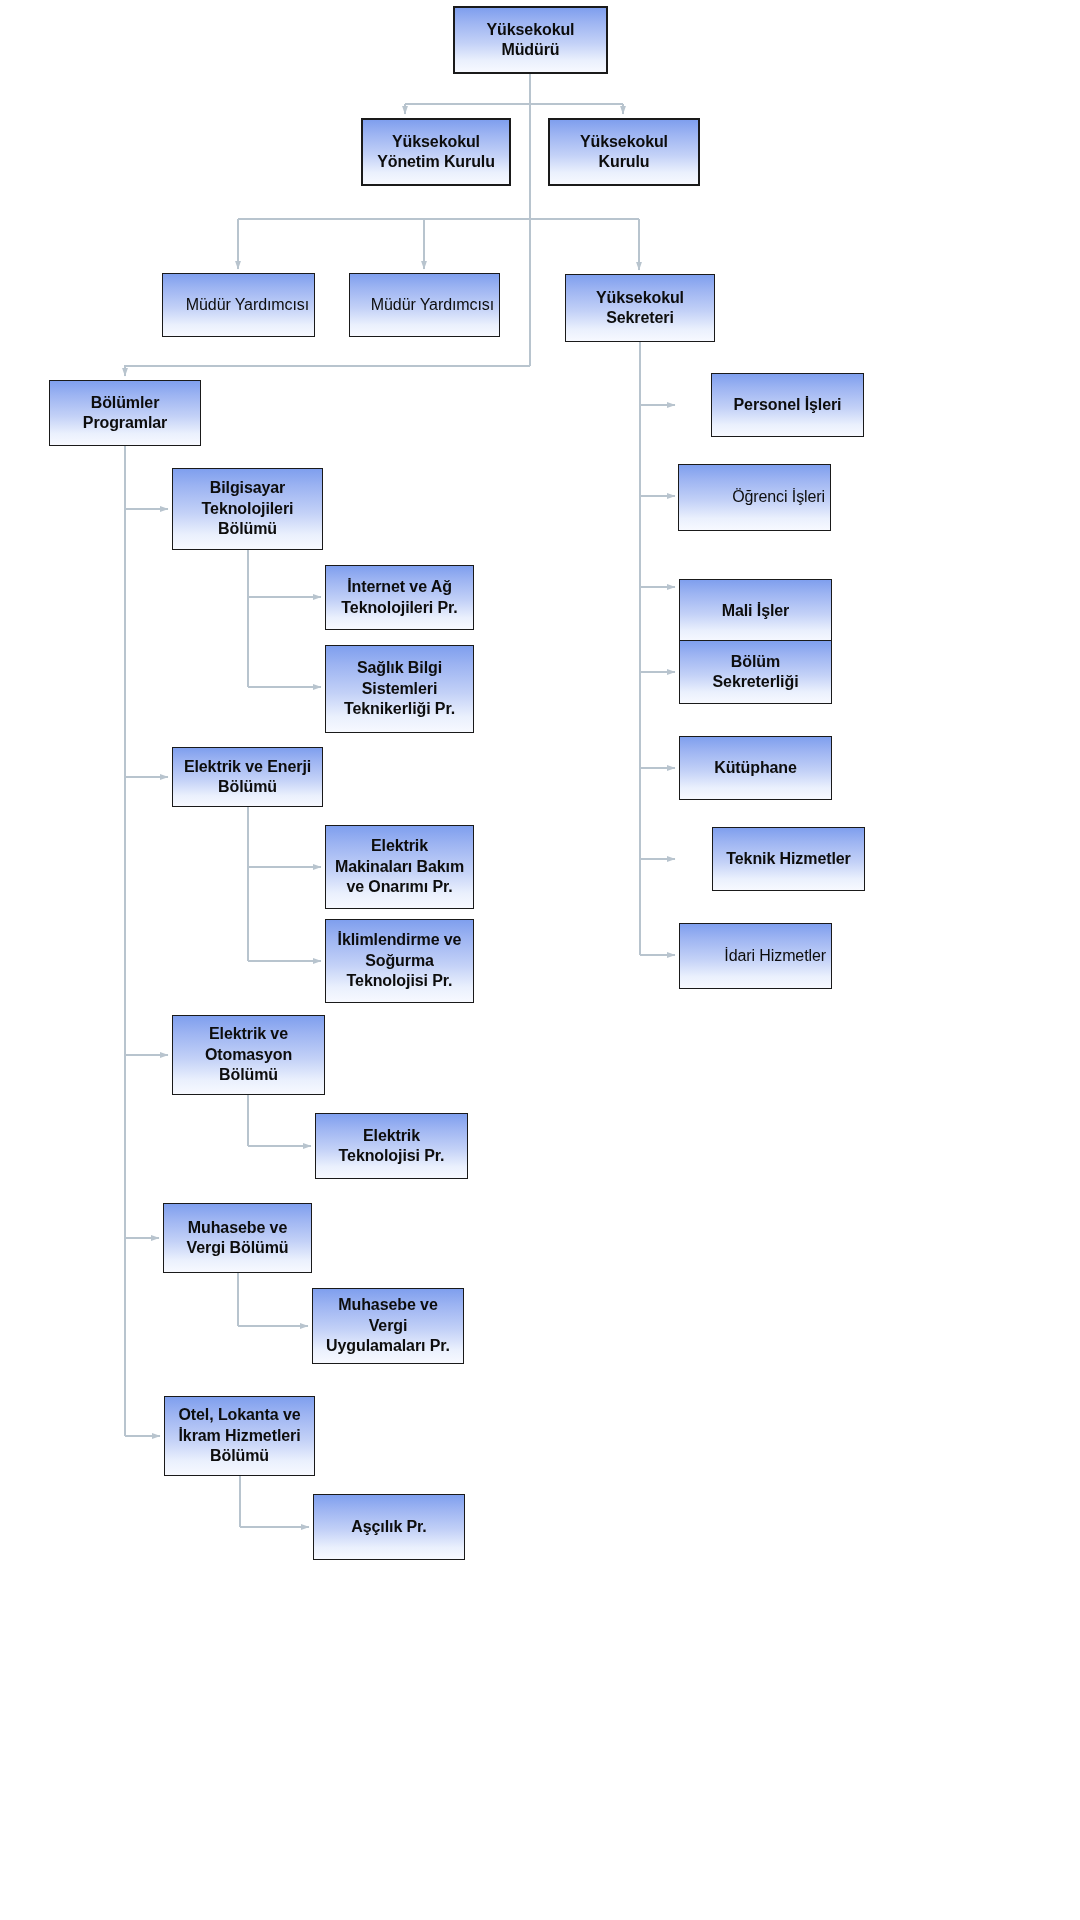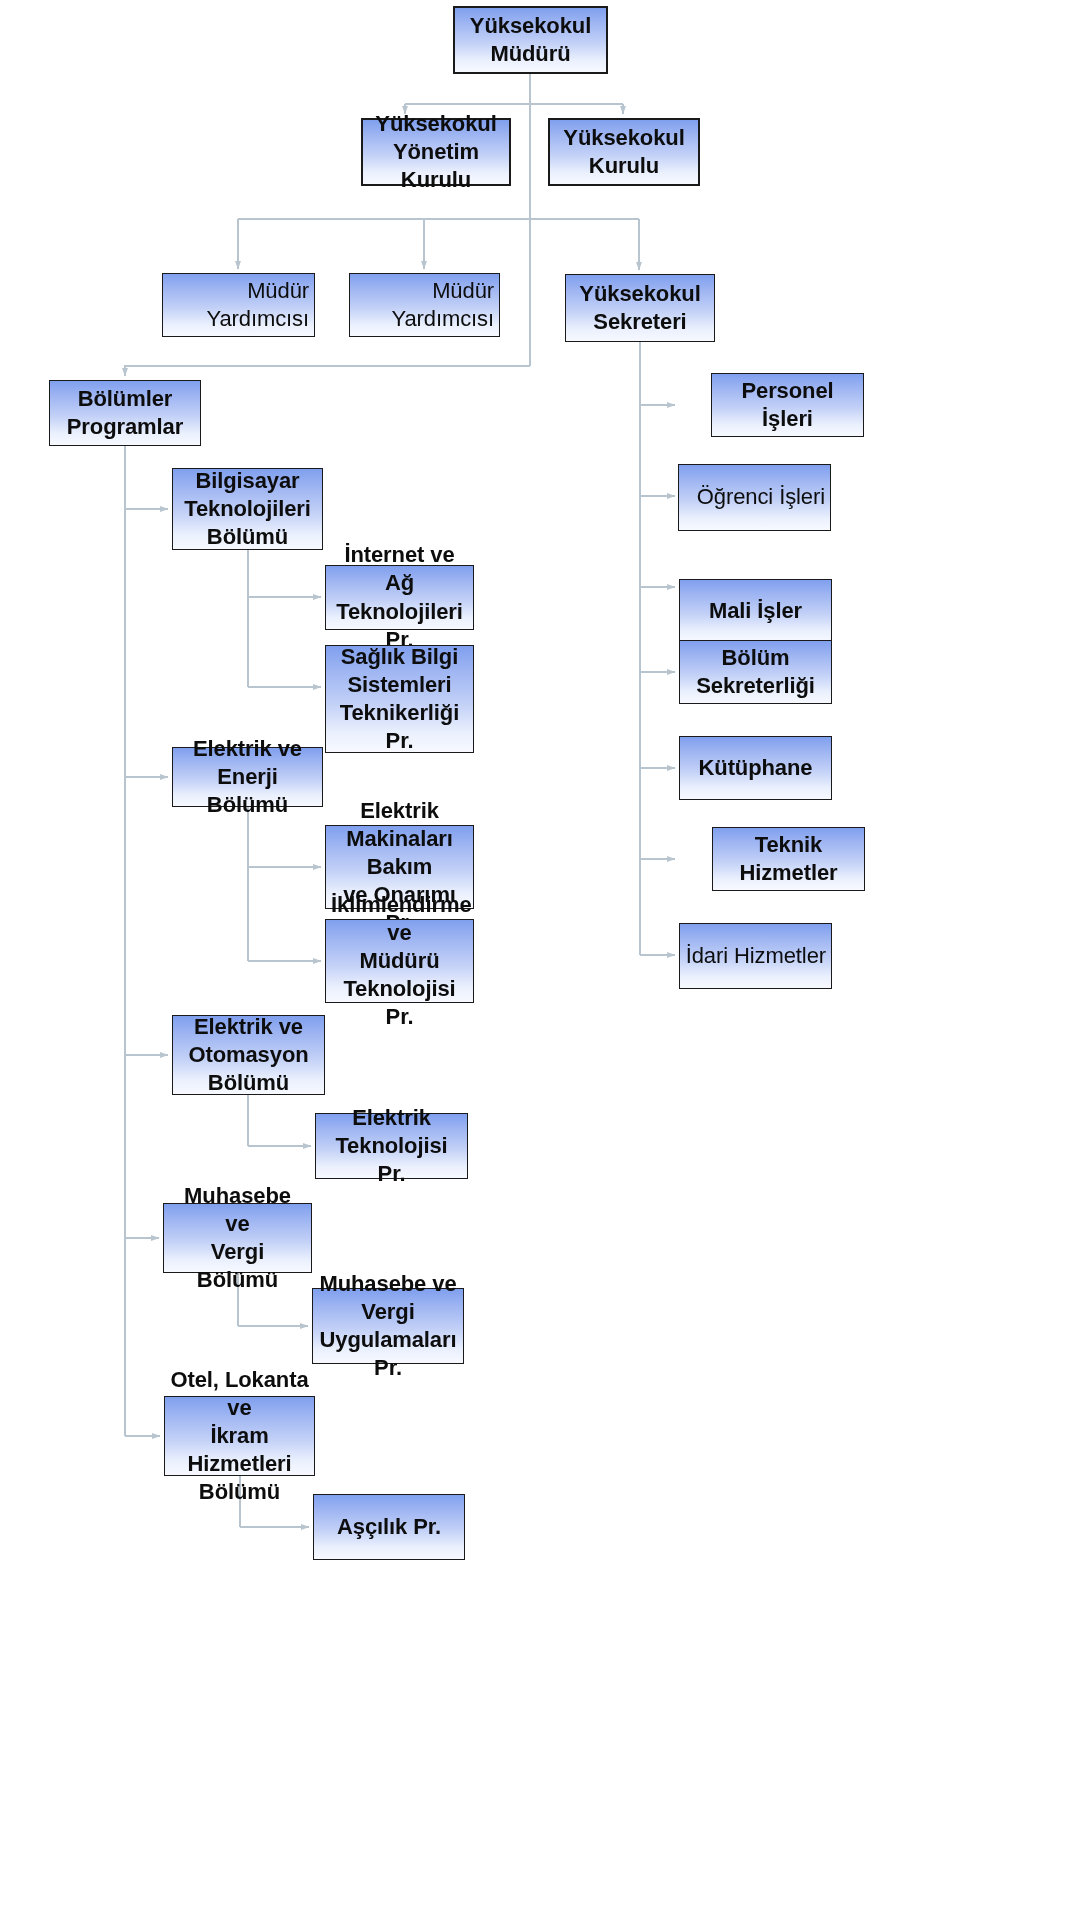--- a/index.html
+++ b/index.html
@@ -27,21 +27,21 @@
     position: absolute;
     box-sizing: border-box;
     display: flex;
     align-items: center;
     justify-content: center;
     text-align: center;
     border: 2px solid #1a1a1a;
     background: linear-gradient(to bottom, #7f9fee 0%, #9db4f2 22%, #c3d1f7 55%, #eaf0fd 82%, #f7f9ff 100%);
     color: #0d0d0d;
     font-weight: bold;
-    font-size: 22px;
+    font-size: 16px;
     line-height: 1.28;
     letter-spacing: -0.1px;
     padding: 2px 5px;
   }
   .node.thin {
     border-width: 1.5px;
   }
   .node.regular {
     font-weight: normal;
     text-align: right;
@@ -131,37 +131,37 @@
       </div>
       <div class="node thin" style="left: 172px; top: 468px; width: 151px; height: 82px;">
         <span class="node-label">Bilgisayar
 Teknolojileri
 Bölümü</span>
       </div>
       <div class="node thin" style="left: 325px; top: 565px; width: 149px; height: 65px;">
         <span class="node-label">İnternet ve Ağ
 Teknolojileri Pr.</span>
       </div>
-      <div class="node thin" style="left: 325px; top: 645px; width: 149px; height: 108px;">
+      <div class="node thin" style="left: 325px; top: 645px; width: 149px; height: 88px;">
         <span class="node-label">Sağlık Bilgi
 Sistemleri
 Teknikerliği Pr.</span>
       </div>
       <div class="node thin" style="left: 172px; top: 747px; width: 151px; height: 60px;">
         <span class="node-label">Elektrik ve Enerji
 Bölümü</span>
       </div>
       <div class="node thin" style="left: 325px; top: 825px; width: 149px; height: 84px;">
         <span class="node-label">Elektrik
 Makinaları Bakım
 ve Onarımı Pr.</span>
       </div>
       <div class="node thin" style="left: 325px; top: 919px; width: 149px; height: 84px;">
         <span class="node-label">İklimlendirme ve
-Müdürü
+Soğurma
 Teknolojisi Pr.</span>
       </div>
       <div class="node thin" style="left: 172px; top: 1015px; width: 153px; height: 80px;">
         <span class="node-label">Elektrik ve
 Otomasyon
 Bölümü</span>
       </div>
       <div class="node thin" style="left: 315px; top: 1113px; width: 153px; height: 66px;">
         <span class="node-label">Elektrik
 Teknolojisi Pr.</span>

